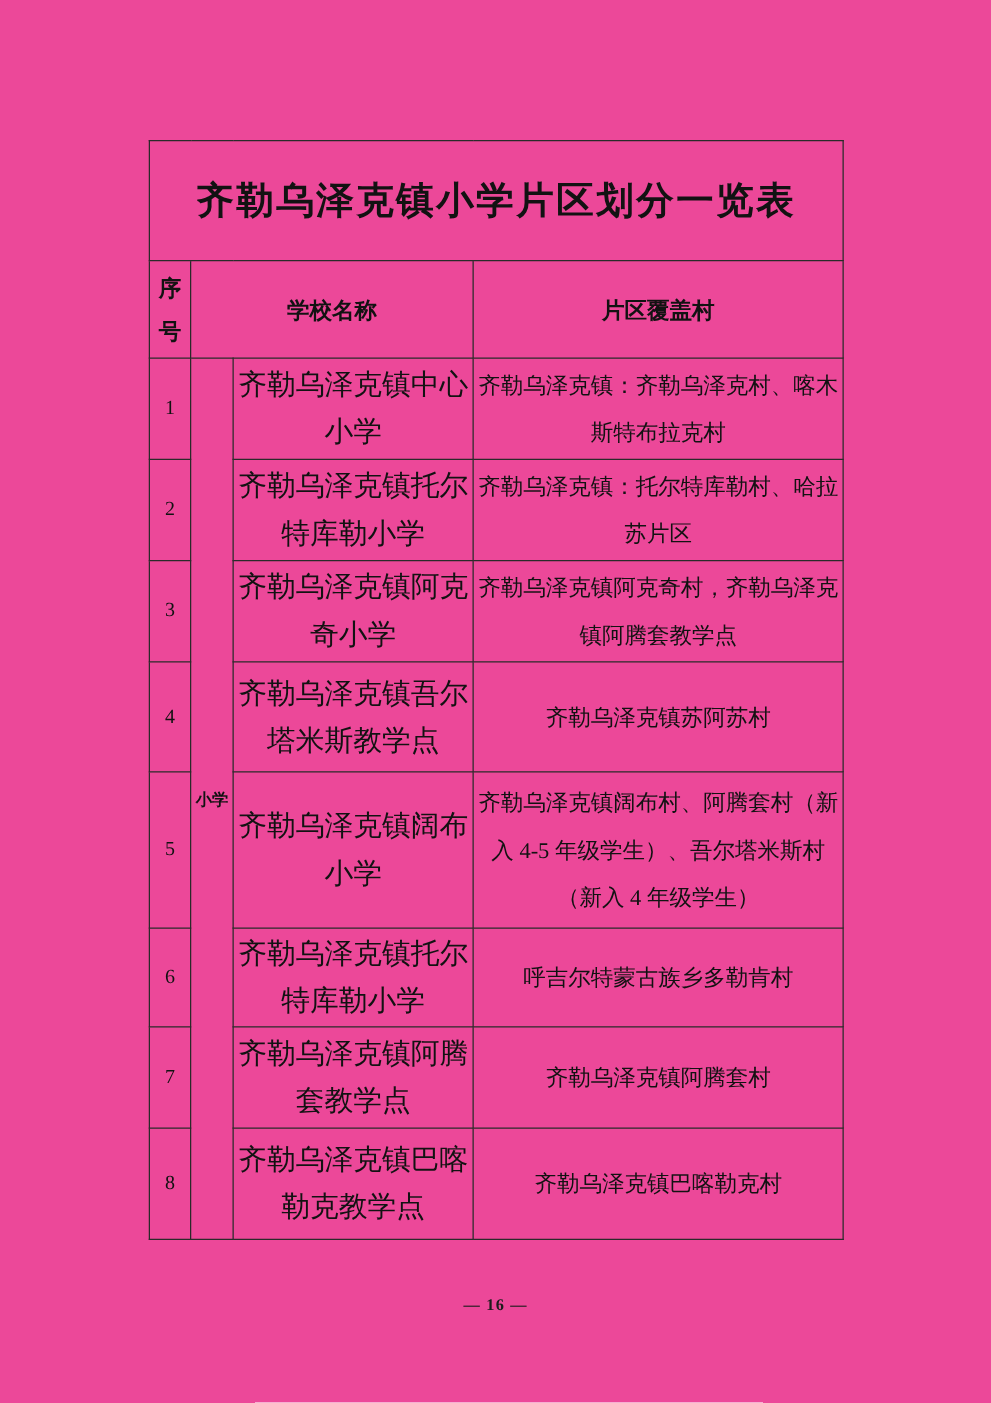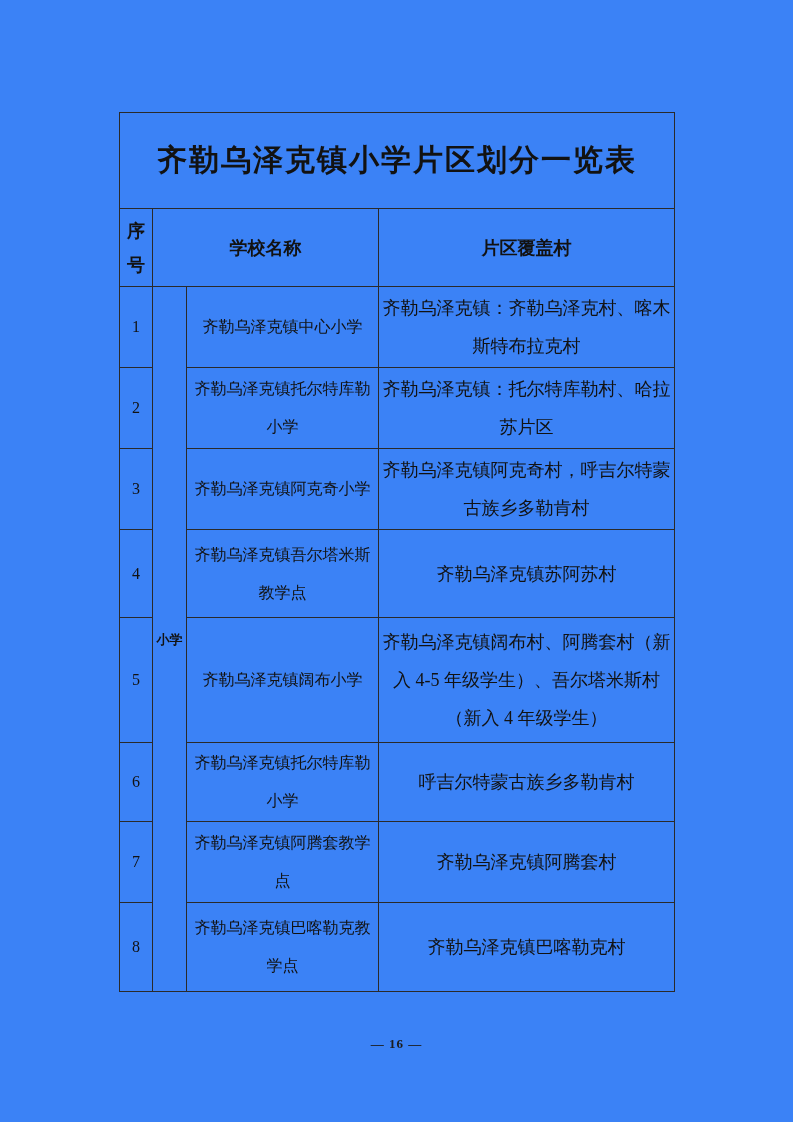--- a/index.html
+++ b/index.html
@@ -4,21 +4,21 @@
 <style>
   html, body {
     margin: 0;
     padding: 0;
     background: #ffffff;
   }
   .page {
     position: relative;
     width: 793px;
     height: 1122px;
-    background: #3b82f6;
+    background: #ec4899;
     font-family: "Liberation Serif", "DejaVu Serif", serif;
     color: #121212;
     overflow: hidden;
   }
   table.district-table {
     position: absolute;
     left: 119px;
     top: 112px;
     width: 555px;
     border-collapse: collapse;
@@ -54,21 +54,21 @@
     font-size: 16px;
     line-height: 1;
   }
   td.cat-cell {
     font-size: 13px;
     font-weight: bold;
     line-height: 27px;
     padding: 0 1px;
   }
   td.school-cell {
-    font-size: 16px;
+    font-size: 23px;
     line-height: 38px;
     padding: 0 11px;
   }
   td.coverage-cell {
     font-size: 18px;
     line-height: 38px;
     padding: 0 6px;
     margin-left: 48px;
   }
   tr.h80  td { height: 80px; }
@@ -122,21 +122,21 @@
 
     <tr class="h80">
       <td class="no-cell">2</td>
       <td class="school-cell">齐勒乌泽克镇托尔特库勒小学</td>
       <td class="coverage-cell">齐勒乌泽克镇：托尔特库勒村、哈拉苏片区</td>
     </tr>
 
     <tr class="h80">
       <td class="no-cell">3</td>
       <td class="school-cell">齐勒乌泽克镇阿克奇小学</td>
-      <td class="coverage-cell">齐勒乌泽克镇阿克奇村，呼吉尔特蒙古族乡多勒肯村</td>
+      <td class="coverage-cell">齐勒乌泽克镇阿克奇村，齐勒乌泽克镇阿腾套教学点</td>
     </tr>
 
     <tr class="h87">
       <td class="no-cell">4</td>
       <td class="school-cell">齐勒乌泽克镇吾尔塔米斯教学点</td>
       <td class="coverage-cell">齐勒乌泽克镇苏阿苏村</td>
     </tr>
 
     <tr class="h124">
       <td class="no-cell">5</td>

